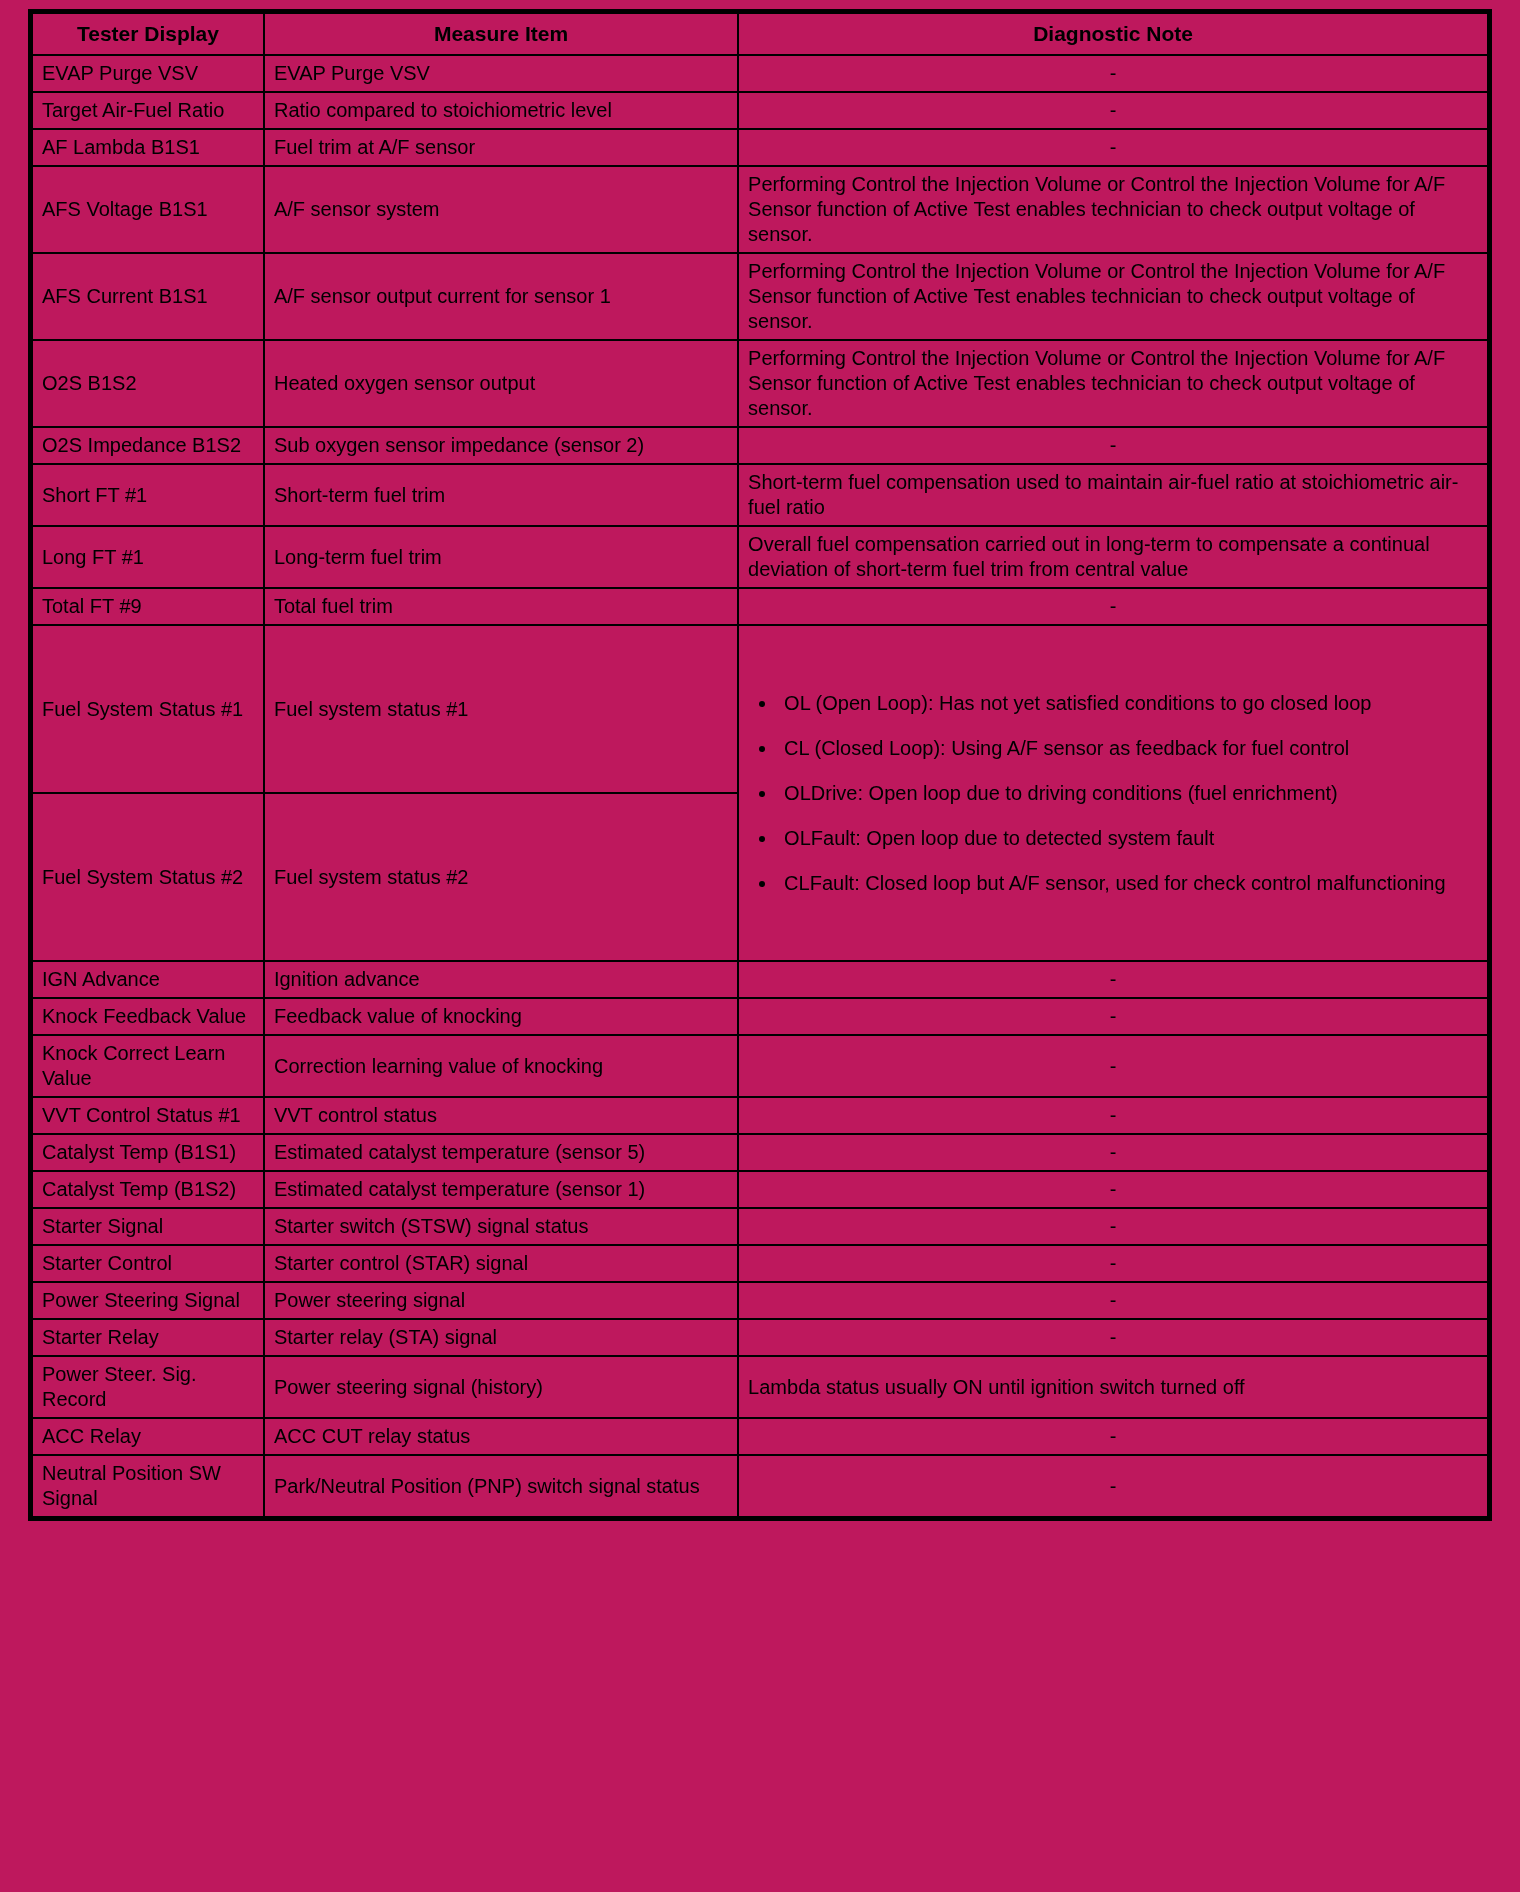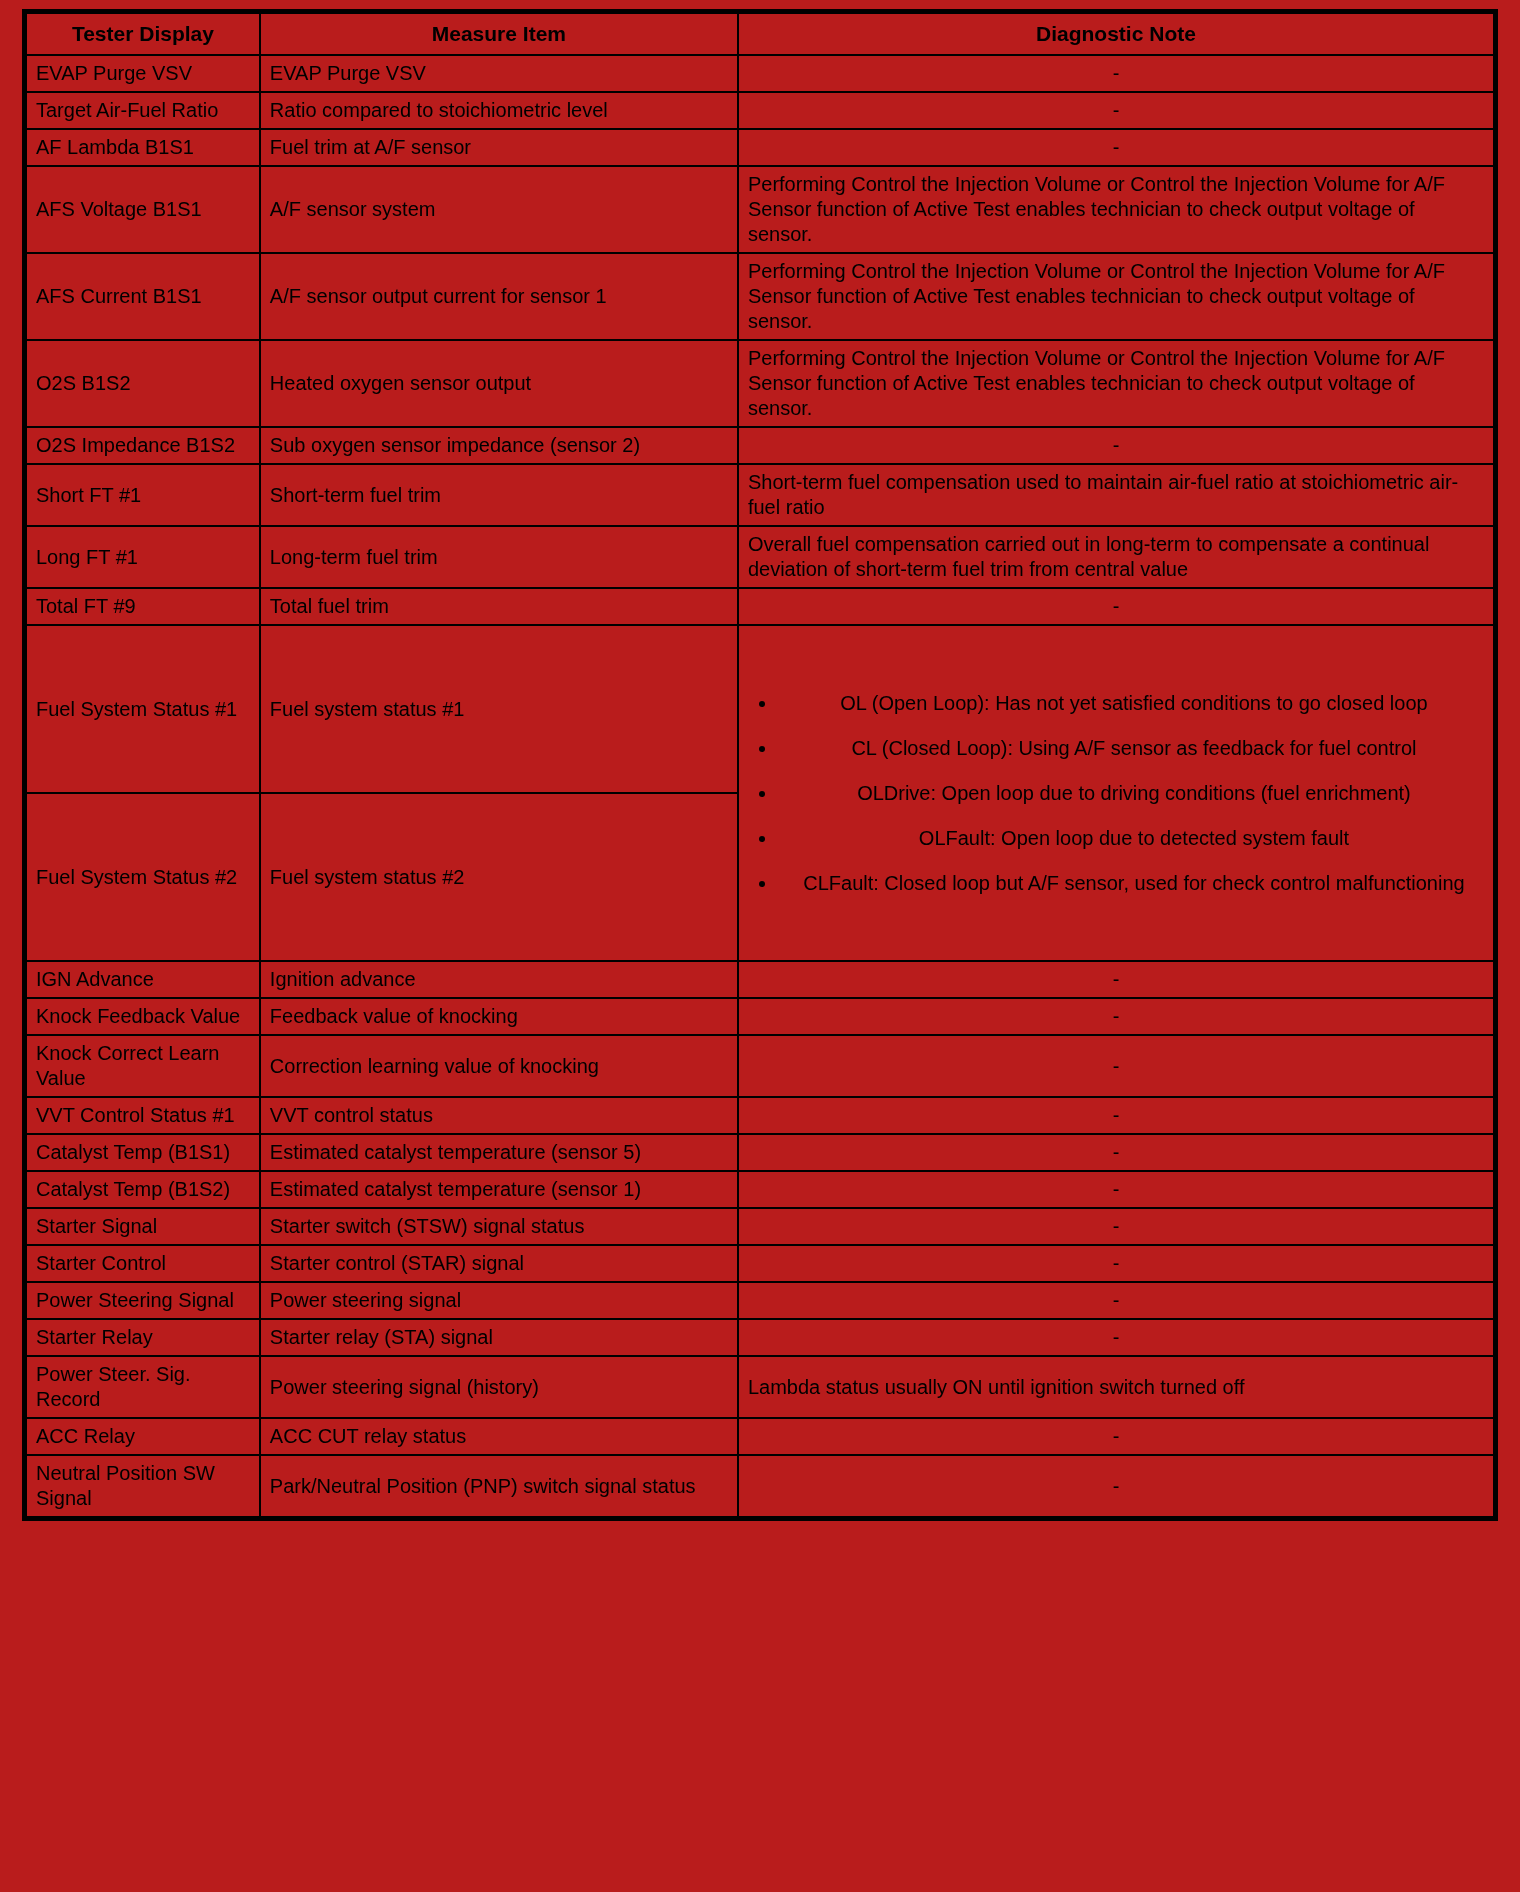--- a/index.html
+++ b/index.html
@@ -6,22 +6,22 @@
     margin: 0;
     padding: 0;
     background: #ffffff;
     font-family: "Liberation Sans", sans-serif;
     color: #000000;
   }
   .page {
     width: 1520px;
     min-height: 1892px;
     box-sizing: border-box;
-    padding: 9px 22px;
-    background: #b91c1c;
+    padding: 9px 28px;
+    background: #be185d;
   }
   table.diag-table {
     width: 100%;
     border-collapse: collapse;
     border: 5px solid #000000;
     table-layout: fixed;
   }
   .diag-table th,
   .diag-table td {
     border: 2px solid #000000;
@@ -40,21 +40,20 @@
   }
   .diag-table td.center {
     text-align: center;
   }
   .diag-table tr.fuel-row {
     height: 168px;
     margin-top: 34px;
   }
   .diag-table td.bullets {
     vertical-align: middle;
-    text-align: center;
   }
   .diag-table td.bullets ul {
     margin: 6px 0;
     padding-left: 30px;
   }
   .diag-table td.bullets li {
     margin: 20px 0;
     padding-left: 6px;
   }
   .diag-table td.bullets li:first-child { margin-top: 4px; }

